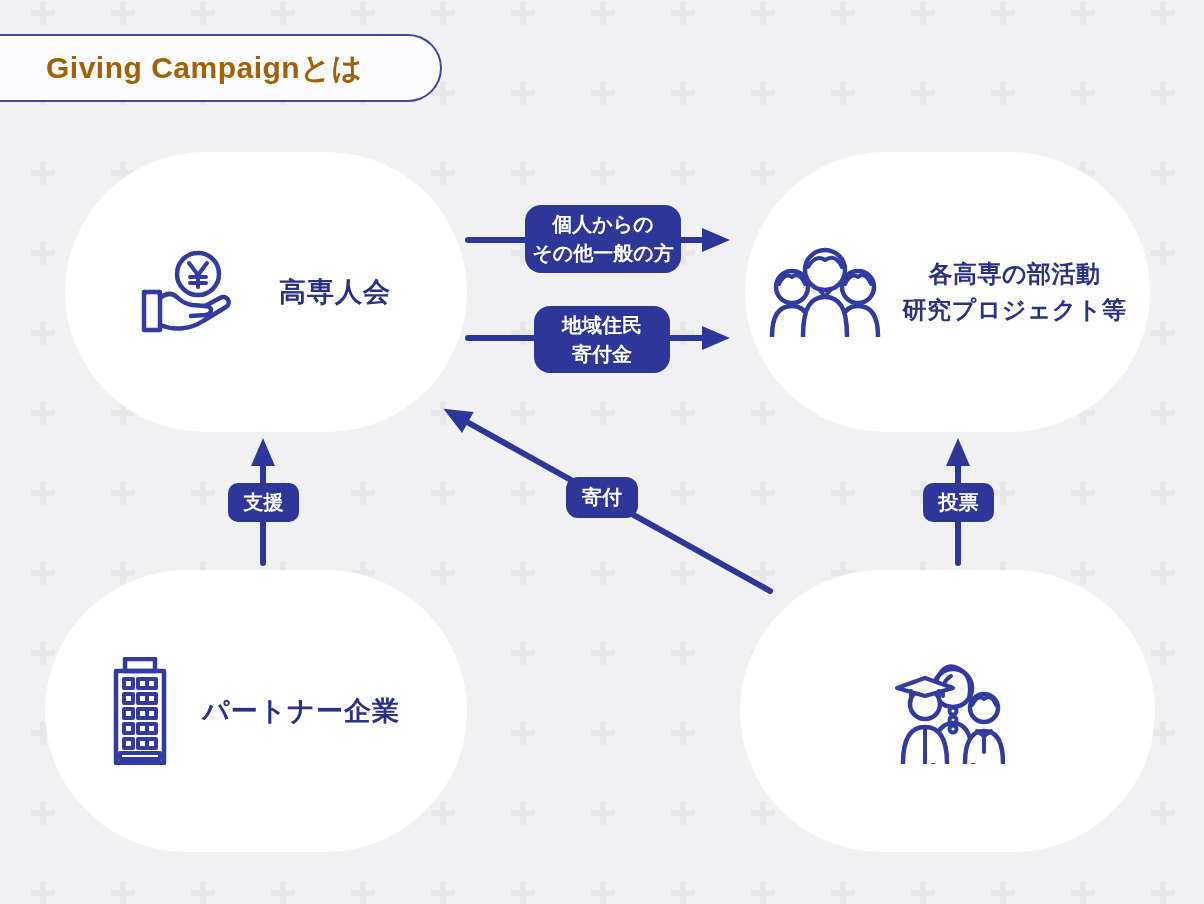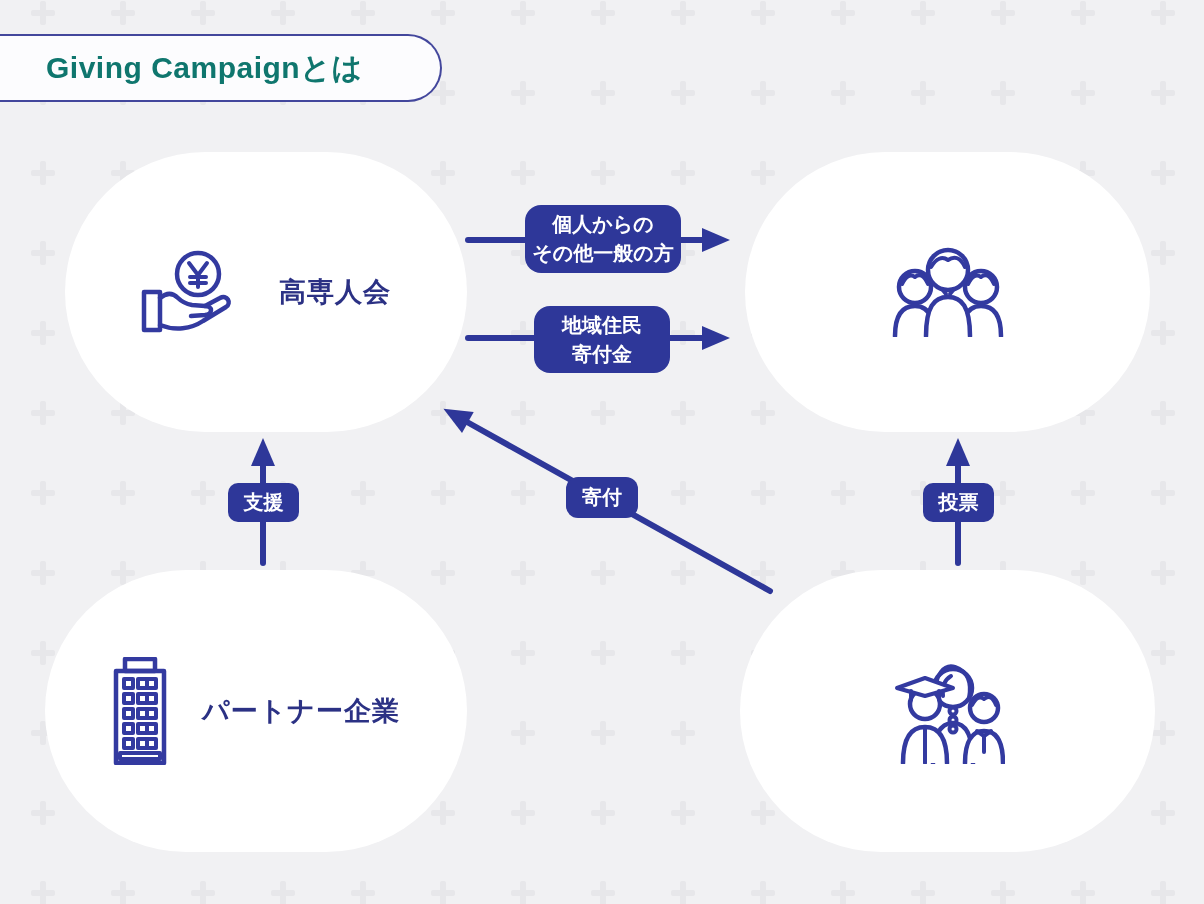--- a/index.html
+++ b/index.html
@@ -22,21 +22,21 @@
     position:absolute;left:0;top:34px;z-index:4;
     width:442px;height:68px;
     background:#fcfcfe;
     border:2px solid #43479c;border-left:none;
     border-radius:0 34px 34px 0;
     box-sizing:border-box;
     display:flex;align-items:center;
     padding-left:46px;
   }
   .title-box span{
-    font-size:30px;font-weight:700;color:#0f766e;letter-spacing:.5px;
+    font-size:30px;font-weight:700;color:#a16207;letter-spacing:.5px;
   }
 
   .bubble{
     position:absolute;z-index:1;
     background:#ffffff;
     border-radius:145px;
     display:flex;align-items:center;justify-content:center;
   }
   .bubble .label, .bubble .label-lines{
     color:#2b3184;font-weight:700;
@@ -285,20 +285,24 @@
         <circle cx="89" cy="40" r="16" fill="#fff"></circle>
         <path d="M76,37 Q82,25 89,30 Q96,24 102,37" stroke-width="4"></path>
         <path d="M73,70 C76,63 81,59 89,59 C102,59 109,68 109,89" fill="#fff" stroke-width="4.5"></path>
 
         <circle cx="56" cy="23" r="20" fill="#fff"></circle>
         <path d="M39,20 Q47,7 56,13 Q66,6 73,20" stroke-width="4"></path>
         <path d="M50,42 l4,5 M62,42 l-4,5" stroke-width="4"></path>
         <path d="M34,89 C34,60 42,50 56,50 C70,50 78,60 78,89" fill="#fff" stroke-width="4.5"></path>
       </svg>
     </span>
+    <span class="label-lines">
+      <div>各高専の部活動</div>
+      <div>研究プロジェクト等</div>
+    </span>
   </div>
 
   <div class="bubble" id="node-partners">
     <span class="icon-wrap">
       <svg width="56" height="108" viewBox="0 0 56 108" class="nodeicon">
         <rect x="13" y="2" width="30" height="12"></rect>
         <rect x="4" y="14" width="48" height="92"></rect>
         <g stroke-width="4">
           <rect x="12" y="22" width="9" height="9"></rect>
             <rect x="26" y="22" width="9" height="9"></rect>

